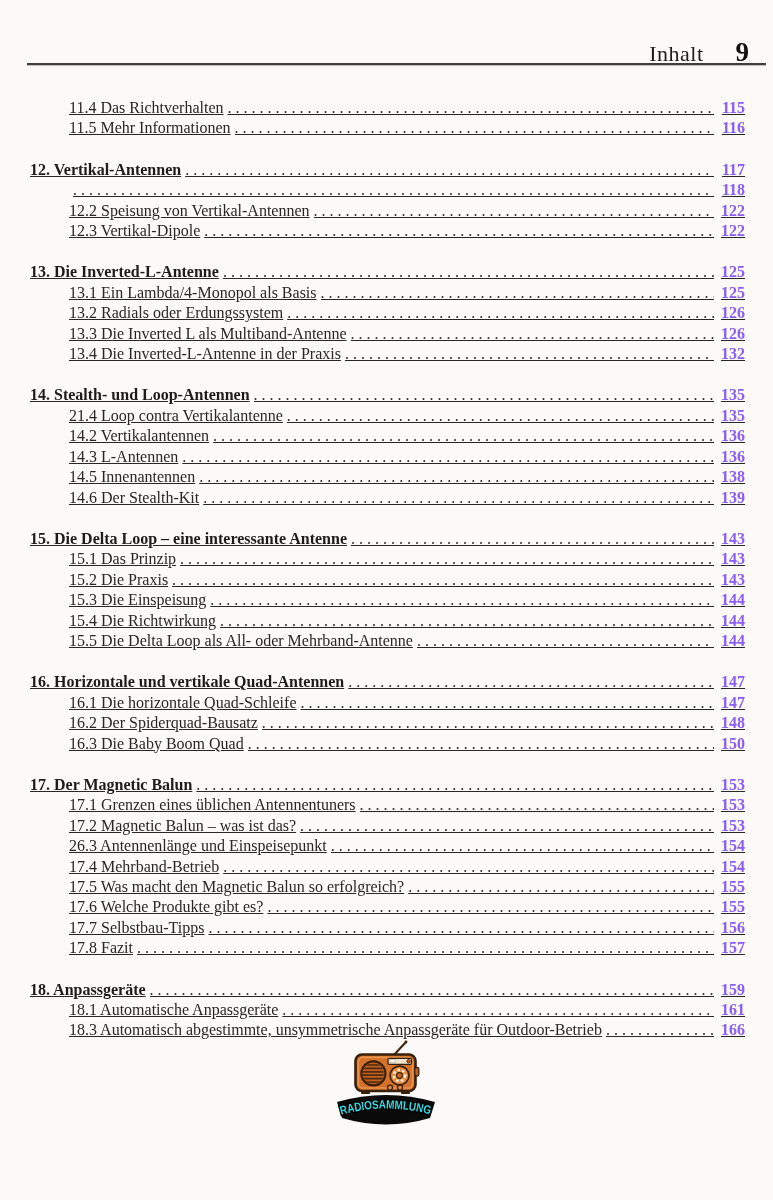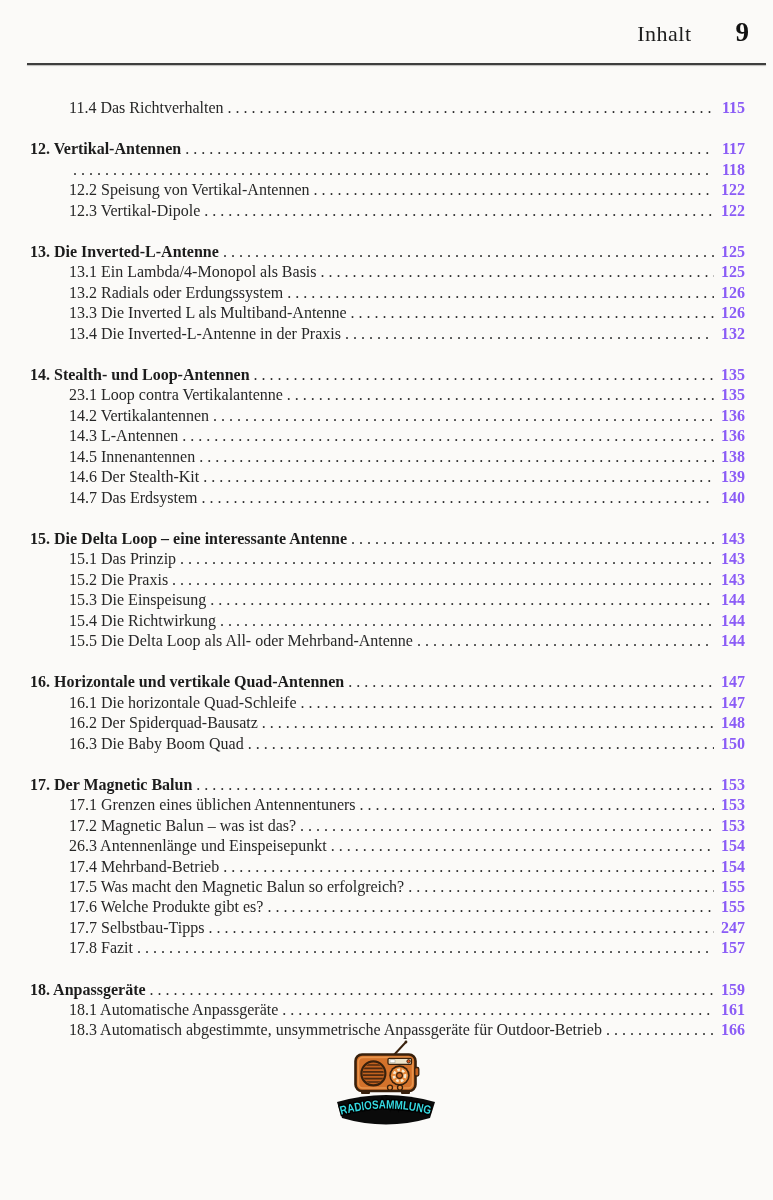--- a/index.html
+++ b/index.html
@@ -4,32 +4,32 @@
 <style>
   html,body{margin:0;padding:0;}
   body{
     width:773px;height:1200px;position:relative;overflow:hidden;
     background:#fbfaf8;
     font-family:"Liberation Serif",serif;
     color:#272727;
   }
   
   .header-row{
-    position:absolute;top:17px;right:24px;
-    display:flex;align-items:baseline;gap:44px;
+    position:absolute;top:37px;right:24px;
+    display:flex;align-items:baseline;gap:32px;
   }
   .header-title{font-size:22px;color:#1d1d1d;letter-spacing:.5px;}
   .header-page{font-size:27px;font-weight:bold;color:#111;}
   .header-rule{
     position:absolute;top:63px;left:27px;width:739px;height:2px;
     background:#3e3e3e;box-shadow:0 1px 1px rgba(0,0,0,.25);
   }
   
   .toc{position:absolute;top:98px;left:30px;right:28px;}
-  .section{margin-top:21px;}
+  .section{margin-top:21px;text-decoration:underline;}
   .section:first-child{margin-top:0;}
   .row{
     display:flex;align-items:baseline;
     font-size:16px;line-height:20.4px;white-space:nowrap;
   }
   .row:not(.head){padding-left:39px;}
   .head{font-weight:bold;color:#1c1c1c;align-items:flex-end;}
   .title{flex:0 0 auto;}
   .leader{
     flex:1 1 auto;min-width:0;overflow:hidden;
@@ -51,20 +51,25 @@
 </div>
 <div class="header-rule"></div>
 
 <div class="toc">
     <div class="section">
       <div class="row">
         <span class="title">11.4 Das Richtverhalten</span>
         <span class="leader"></span>
         <span class="pg">115</span>
       </div>
+      <div class="row">
+        <span class="title">11.5 Mehr Informationen</span>
+        <span class="leader"></span>
+        <span class="pg">116</span>
+      </div>
     </div>
     <div class="section">
       <div class="row head">
         <span class="title">12. Vertikal-Antennen</span>
         <span class="leader"></span>
         <span class="pg">117</span>
       </div>
       <div class="row">
         <span class="leader"></span>
         <span class="pg">118</span>
@@ -107,21 +112,21 @@
         <span class="pg">132</span>
       </div>
     </div>
     <div class="section">
       <div class="row head">
         <span class="title">14. Stealth- und Loop-Antennen</span>
         <span class="leader"></span>
         <span class="pg">135</span>
       </div>
       <div class="row">
-        <span class="title">23.1 Loop contra Vertikalantenne</span>
+        <span class="title">21.4 Loop contra Vertikalantenne</span>
         <span class="leader"></span>
         <span class="pg">135</span>
       </div>
       <div class="row">
         <span class="title">14.2 Vertikalantennen</span>
         <span class="leader"></span>
         <span class="pg">136</span>
       </div>
       <div class="row">
         <span class="title">14.3 L-Antennen</span>
@@ -131,25 +136,20 @@
       <div class="row">
         <span class="title">14.5 Innenantennen</span>
         <span class="leader"></span>
         <span class="pg">138</span>
       </div>
       <div class="row">
         <span class="title">14.6 Der Stealth-Kit</span>
         <span class="leader"></span>
         <span class="pg">139</span>
       </div>
-      <div class="row">
-        <span class="title">14.7 Das Erdsystem</span>
-        <span class="leader"></span>
-        <span class="pg">140</span>
-      </div>
     </div>
     <div class="section">
       <div class="row head">
         <span class="title">15. Die Delta Loop – eine interessante Antenne</span>
         <span class="leader"></span>
         <span class="pg">143</span>
       </div>
       <div class="row">
         <span class="title">15.1 Das Prinzip</span>
         <span class="leader"></span>
@@ -230,21 +230,21 @@
         <span class="pg">155</span>
       </div>
       <div class="row">
         <span class="title">17.6 Welche Produkte gibt es?</span>
         <span class="leader"></span>
         <span class="pg">155</span>
       </div>
       <div class="row">
         <span class="title">17.7 Selbstbau-Tipps</span>
         <span class="leader"></span>
-        <span class="pg">247</span>
+        <span class="pg">156</span>
       </div>
       <div class="row">
         <span class="title">17.8 Fazit</span>
         <span class="leader"></span>
         <span class="pg">157</span>
       </div>
     </div>
     <div class="section">
       <div class="row head">
         <span class="title">18. Anpassgeräte</span>

